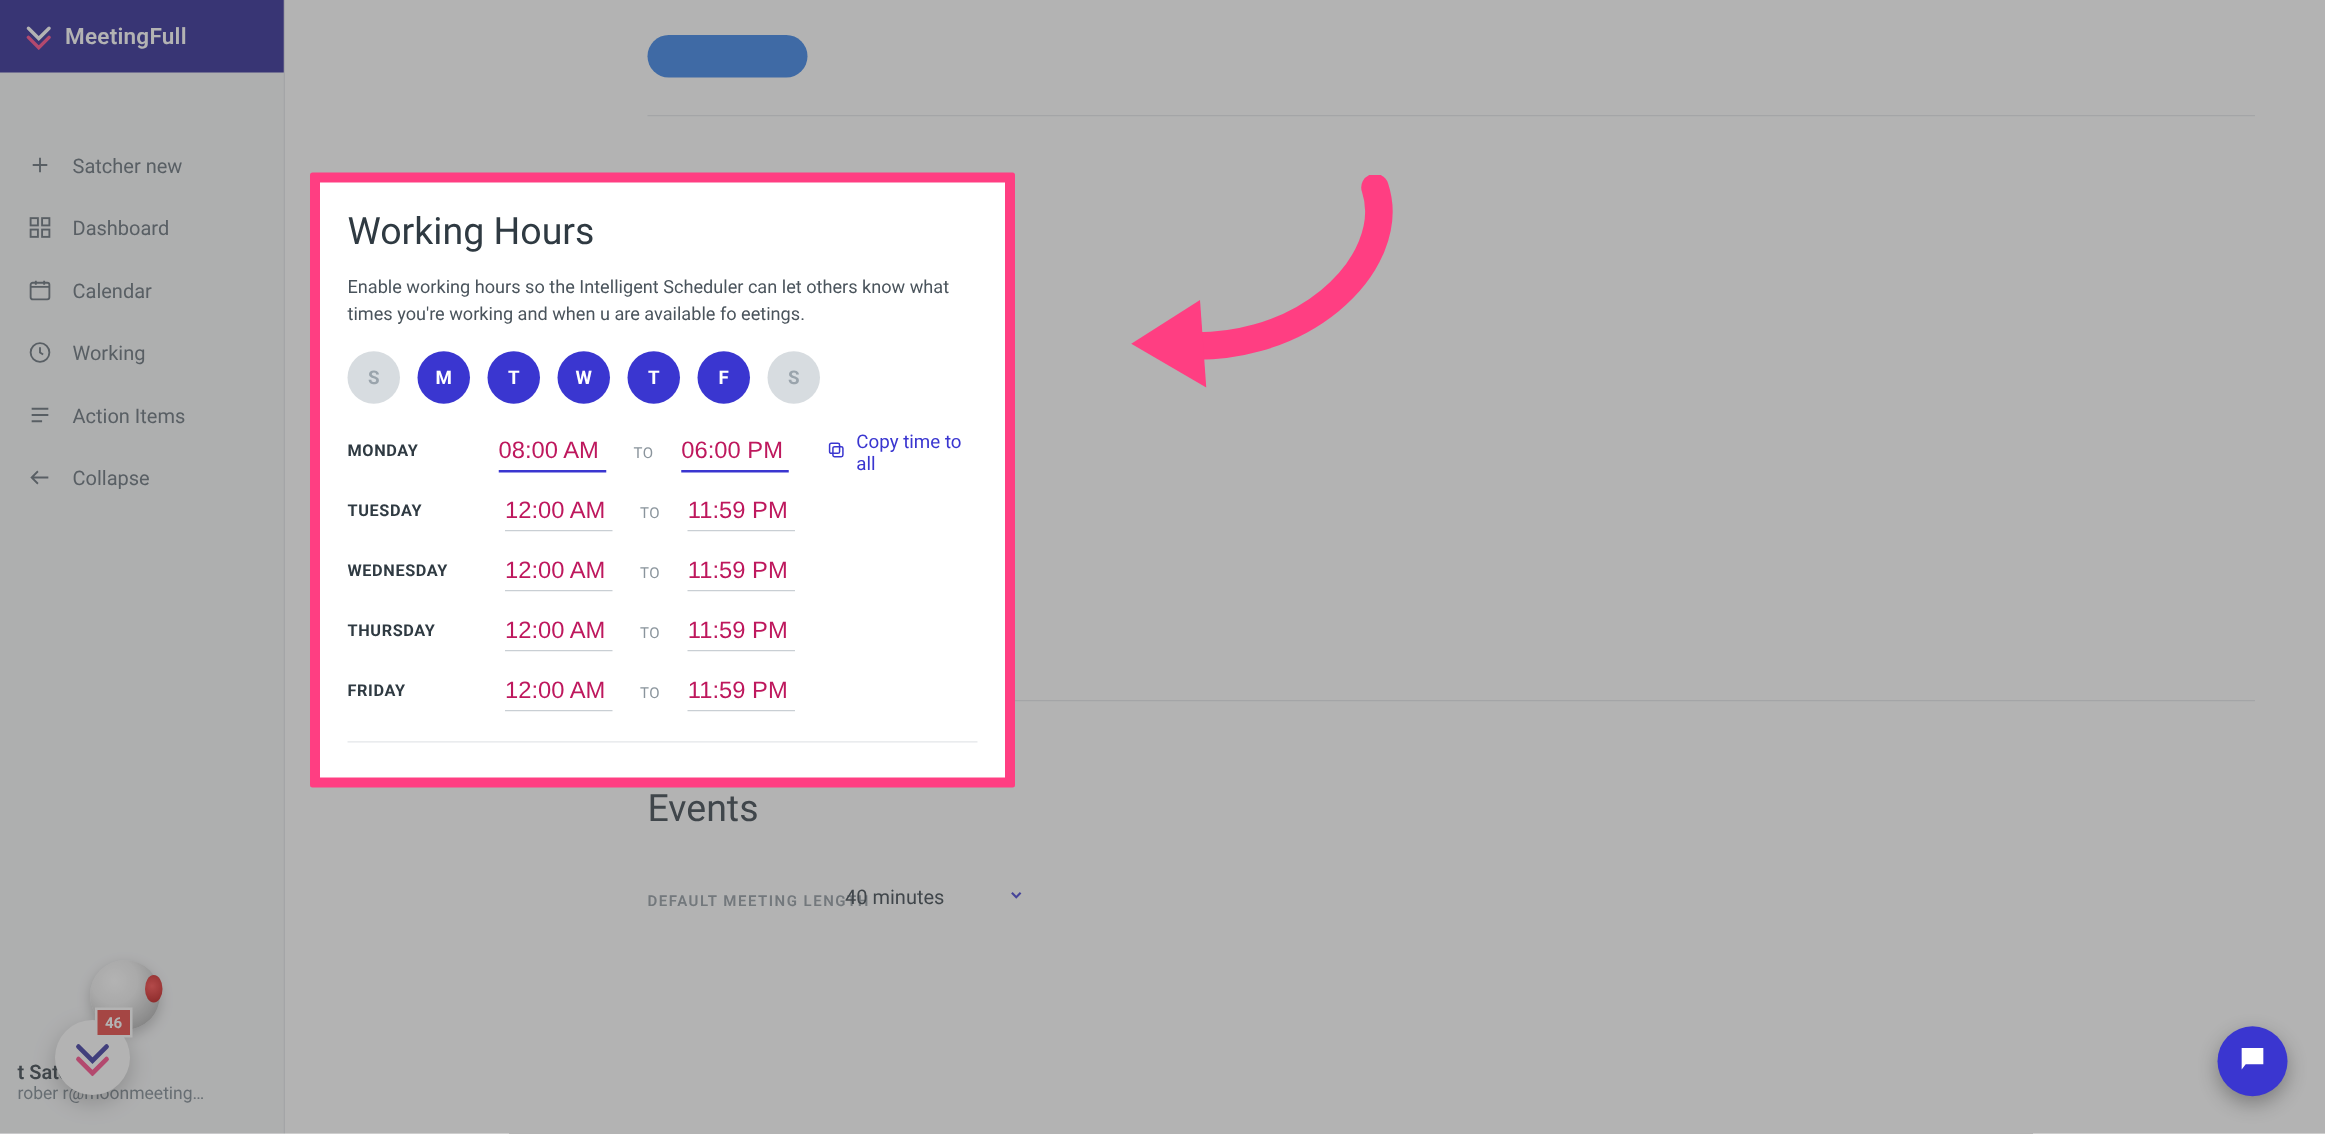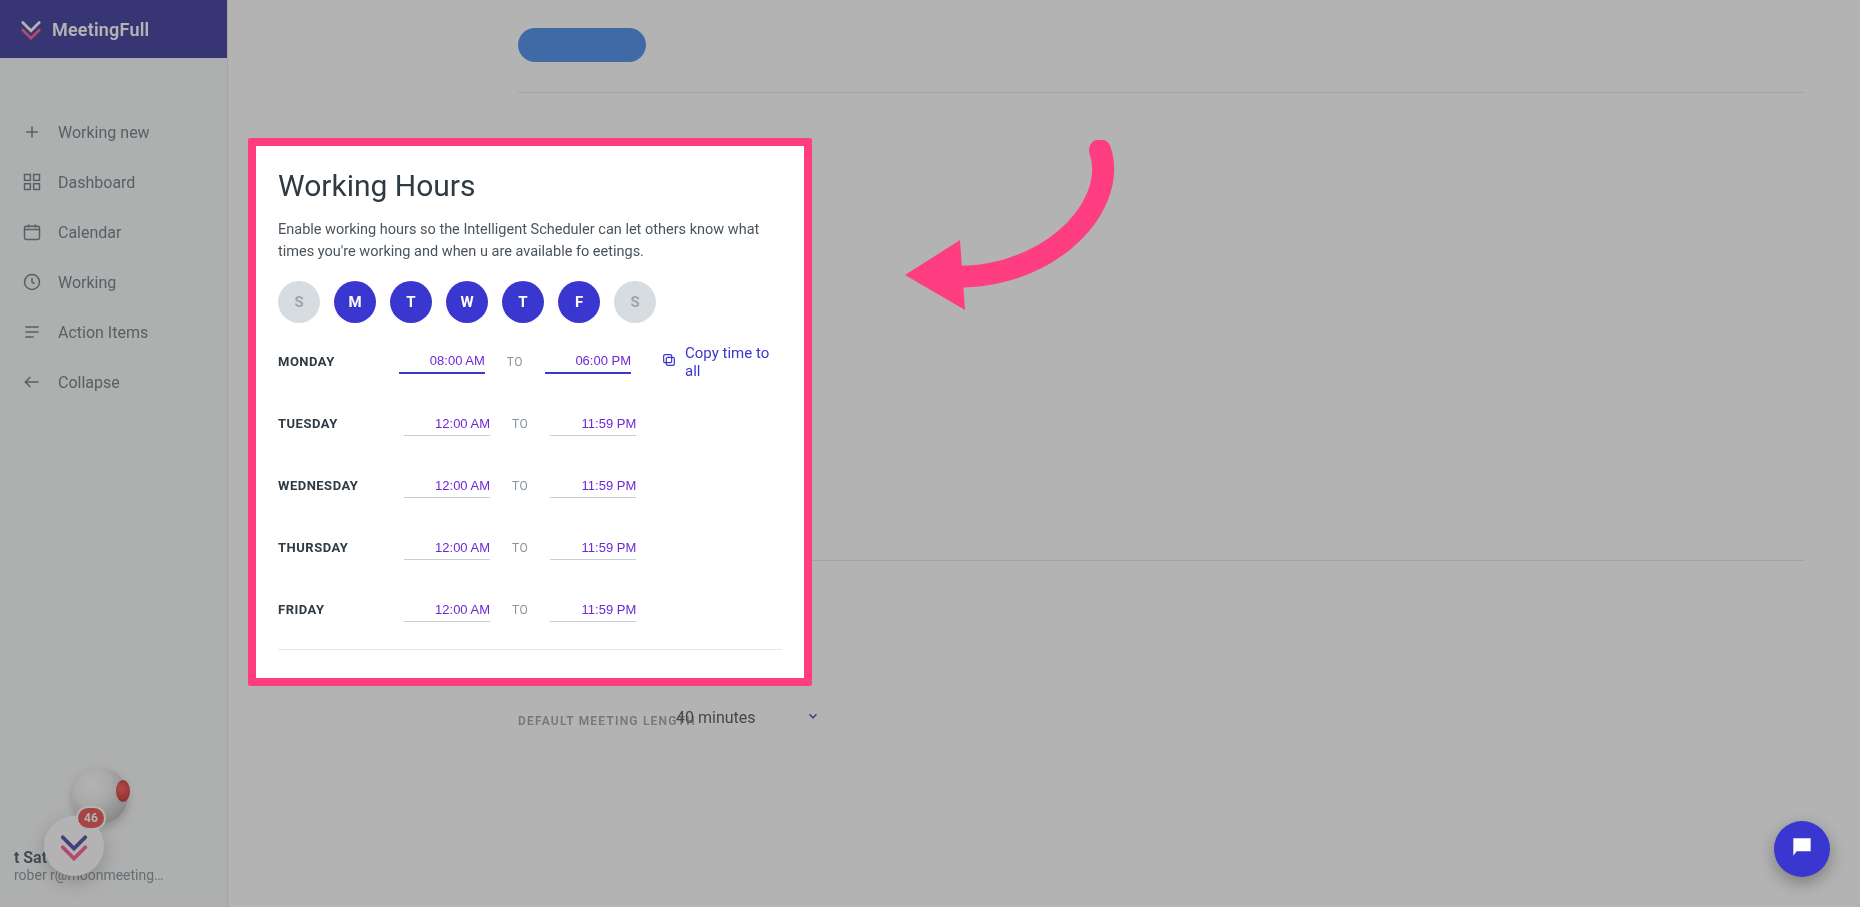--- a/index.html
+++ b/index.html
@@ -27,21 +27,21 @@
   .nav-icon{width:20px;height:20px;flex:0 0 20px;display:inline-flex;align-items:center;justify-content:center;color:#5B6770;}
   .nav-icon svg{width:20px;height:20px;stroke:currentColor;fill:none;stroke-width:1.8;}
   .sidebar-spacer{flex:1;}
   .profile{padding:10px 14px 24px 14px;color:var(--gray-text);position:relative;}
   .profile-name{font-size:16px;font-weight:600;color:#2F3A42;}
   .profile-email{font-size:14px;color:#76828B;max-width:200px;overflow:hidden;text-overflow:ellipsis;white-space:nowrap;}
   .avatar-orb{position:absolute;left:72px;top:-70px;width:56px;height:56px;border-radius:50%;background:radial-gradient(circle at 35% 30%,#fff 0%,#eee 35%,#bcbcbc 70%,#888 100%);box-shadow:0 4px 10px rgba(0,0,0,.25);}
   .avatar-orb::after{content:"";position:absolute;right:-2px;top:12px;width:14px;height:22px;border-radius:50%;background:radial-gradient(circle at 40% 40%,#ff4040,#b00000);}
   .chat-bubble-avatar{position:absolute;left:44px;top:-22px;width:60px;height:60px;border-radius:50%;background:#fff;box-shadow:0 6px 18px rgba(0,0,0,.25);display:flex;align-items:center;justify-content:center;}
   .chat-bubble-avatar svg{width:30px;height:30px;}
-  .notif-badge{position:absolute;left:78px;top:-30px;min-width:24px;height:20px;padding:0 6px;border-radius:10px;background:#E53935;color:#fff;font-size:12px;font-weight:700;display:flex;align-items:center;justify-content:center;box-shadow:0 0 0 2px #fff;}
+  .notif-badge{position:absolute;left:78px;top:-30px;min-width:24px;height:20px;padding:0 6px;border-radius:0;background:#E53935;color:#fff;font-size:12px;font-weight:700;display:flex;align-items:center;justify-content:center;box-shadow:0 0 0 2px #fff;}
 
   
   .topbar{position:absolute;right:28px;top:14px;display:flex;align-items:center;gap:18px;}
   .search-wrap{width:130px;height:34px;border:1px solid #D4D8DC;border-radius:6px;display:flex;align-items:center;padding:0 10px;background:#fff;}
   .search-wrap input{border:none;outline:none;width:100%;font-size:15px;color:#4A545C;}
   .search-wrap .sicon{width:18px;height:18px;color:#7A8590;}
   .bell-btn{width:36px;height:36px;border-radius:50%;background:#3A3F44;display:flex;align-items:center;justify-content:center;color:#fff;}
   .bell-btn svg{width:18px;height:18px;stroke:#fff;fill:none;stroke-width:1.8;}
 
   
@@ -59,24 +59,24 @@
 
   
   .card-frame{position:absolute;left:248px;top:138px;width:564px;background:var(--pink);padding:8px;border-radius:2px;}
   .card{background:#fff;padding:22px 22px 28px 22px;}
   .card h2{margin:0 0 16px 0;font-size:30px;font-weight:400;color:#2F3A42;}
   .card-desc{font-size:14.5px;color:#4A545C;line-height:1.5;}
   .days{display:flex;gap:14px;margin:18px 0 22px 0;}
   .day-dot{width:42px;height:42px;border-radius:50%;display:flex;align-items:center;justify-content:center;font-weight:700;font-size:15px;cursor:pointer;}
   .day-off{background:#D7DCE0;color:#9AA4AC;}
   .day-on{background:var(--brand-blue);color:#fff;}
-  .times{display:flex;flex-direction:column;gap:28px;}
+  .times{display:flex;flex-direction:column;gap:14px;}
   .time-row{display:flex;align-items:center;gap:22px;height:34px;}
   .time-row .dlabel{width:104px;font-size:13px;font-weight:700;letter-spacing:.5px;color:#2F3A42;text-transform:uppercase;}
-  .time-input{width:86px;border:none;border-bottom:1px solid #C9CFD4;background:transparent;font-size:13px;color:#6d28d9;text-align:right;padding:4px 0;outline:none;}
+  .time-input{width:86px;border:none;border-bottom:1px solid #C9CFD4;background:transparent;font-size:19px;color:#be185d;text-align:left;padding:4px 0;outline:none;}
   .time-input.active{border-bottom:2px solid var(--brand-blue);}
   .to{font-size:12px;color:#8A949C;letter-spacing:.5px;}
   .copy-link{display:flex;align-items:center;gap:8px;color:var(--brand-blue);font-size:15px;cursor:pointer;margin-left:8px;justify-content:center;}
   .copy-link svg{width:16px;height:16px;stroke:currentColor;fill:none;stroke-width:1.8;}
   .card-bottom-rule{height:1px;background:#E3E6E9;margin-top:22px;}
 
   
   .arrow-annot{position:absolute;left:870px;top:140px;width:260px;height:180px;pointer-events:none;}
   .arrow-annot svg{width:100%;height:100%;}
 
@@ -99,21 +99,21 @@
     <span class="brand-name">MeetingFull</span>
   </div>
 
   <nav class="nav">
     <div class="nav-item">
       <span class="nav-icon">
           <svg viewBox="0 0 24 24">
             <path d="M12 5v14M5 12h14"></path>
           </svg>
         </span>
-      <span>Working new</span>
+      <span>Satcher new</span>
     </div>
     <div class="nav-item">
       <span class="nav-icon">
           <svg viewBox="0 0 24 24">
             <rect x="3" y="3" width="7" height="7"></rect>
             <rect x="14" y="3" width="7" height="7"></rect>
             <rect x="3" y="14" width="7" height="7"></rect>
             <rect x="14" y="14" width="7" height="7"></rect>
           </svg>
         </span>

